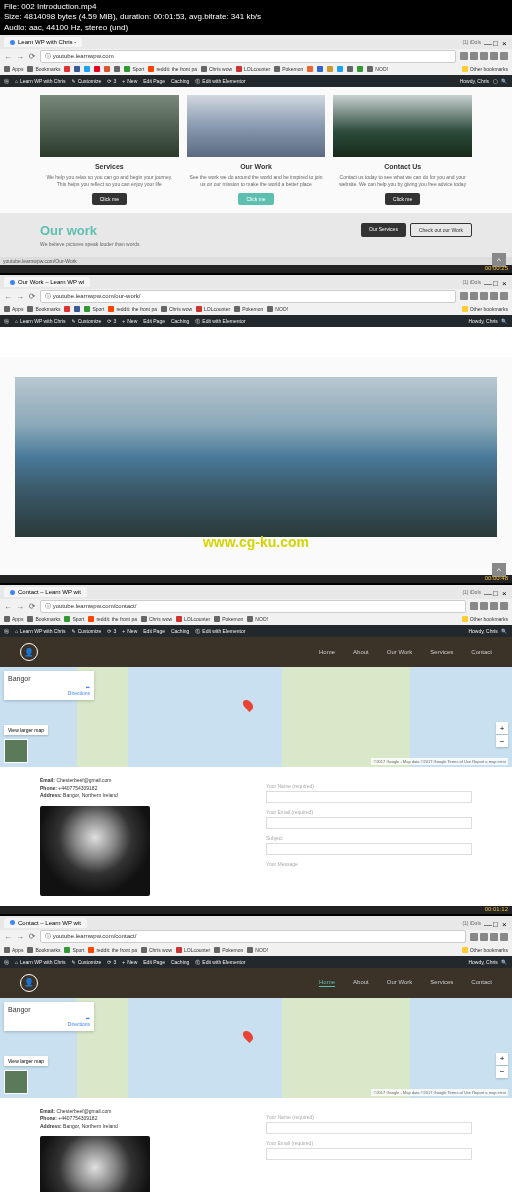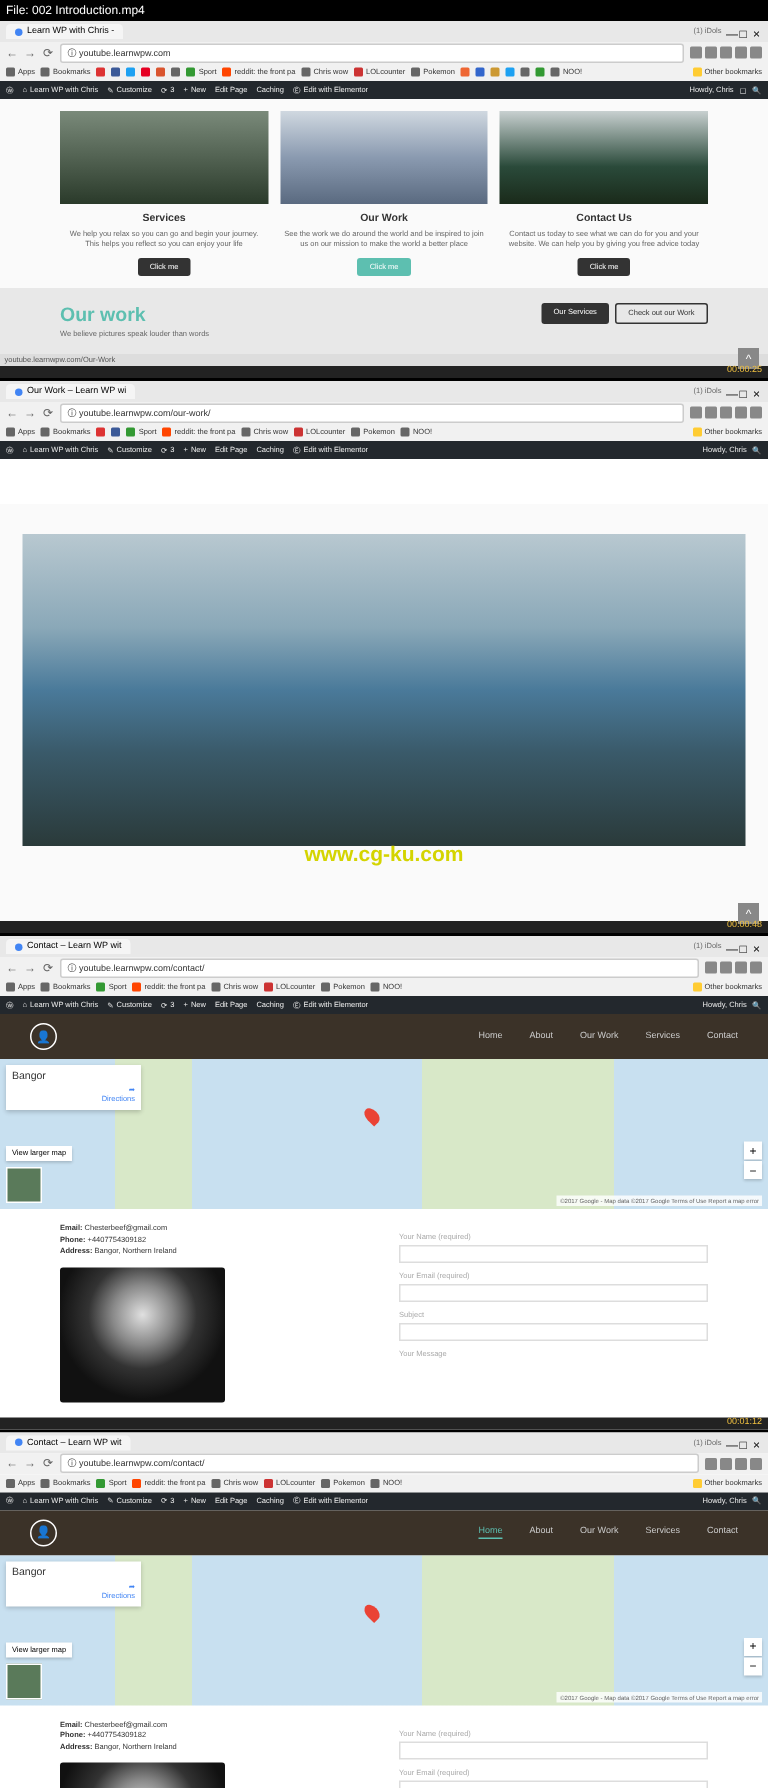--- a/index.html
+++ b/index.html
@@ -35,21 +35,21 @@
 .btn-dark{background:#333}
 .btn-teal{background:#5dbfb0}
 .work-section{background:#e8e8e8;padding:10px 40px;display:flex;align-items:flex-start;justify-content:space-between}
 .work-title{color:#5dbfb0;font-size:13px;font-weight:bold}
 .work-sub{font-size:5px;color:#666;margin-top:3px}
 .work-btns{display:flex;gap:4px}
 .btn-outline{background:transparent;border:1px solid #333;color:#333}
 .scroll-top{position:absolute;right:6px;bottom:6px;width:14px;height:14px;background:#888;color:#fff;display:flex;align-items:center;justify-content:center;font-size:8px}
 .timestamp{position:absolute;right:4px;bottom:2px;color:#f0c040;font-size:6px}
 .footer-bar{background:#222;height:8px}
-.hero-img{height:208px;background:linear-gradient(180deg,#b8c8d0 0%,#8aa8b8 30%,#4a7a9a 50%,#3a5a6a 70%,#2a3a3a 100%);position:relative;margin:20px 15px 22px}
+.hero-img{height:160px;background:linear-gradient(180deg,#b8c8d0 0%,#8aa8b8 30%,#4a7a9a 50%,#3a5a6a 70%,#2a3a3a 100%);position:relative;margin:20px 15px 10px}
 .watermark{position:absolute;left:50%;bottom:-13px;transform:translateX(-50%);color:#d4d400;font-size:14px;font-weight:bold}
 .dark-header{background:#3b3228;height:30px;display:flex;align-items:center;padding:0 20px}
 .logo-circle{width:18px;height:18px;border:1px solid #fff;border-radius:50%;display:flex;align-items:center;justify-content:center;color:#fff}
 .nav-menu{margin-left:auto;display:flex;gap:18px;font-size:6px}
 .nav-link{color:#ccc}
 .nav-link.active{color:#5dbfb0;border-bottom:1px solid #5dbfb0;padding-bottom:1px}
 .map-area{height:100px;background:linear-gradient(90deg,#c8e0f0 15%,#d8e8c8 15%,#d8e8c8 25%,#c8e0f0 25%,#c8e0f0 55%,#d8e8c8 55%,#d8e8c8 80%,#c8e0f0 80%);position:relative}
 .map-search{position:absolute;top:4px;left:4px;background:#fff;padding:4px;box-shadow:0 1px 3px rgba(0,0,0,0.2);width:90px}
 .map-search-title{font-size:7px;color:#333;margin-bottom:2px}
 .map-dir{color:#4285f4;font-size:5px;text-align:right}
@@ -67,20 +67,22 @@
 .contact-right{flex:1}
 .form-label{font-size:5px;color:#aaa;margin-bottom:2px;margin-top:6px}
 .form-input{width:100%;height:12px;border:1px solid #ddd;background:#fff}
 .whitespace{height:30px;background:#fff}
 </style>
 </head>
 <body>
 
 <div class="meta">
 <div>File: 002 Introduction.mp4</div>
+<div>Size: 4814098 bytes (4.59 MiB), duration: 00:01:53, avg.bitrate: 341 kb/s</div>
+<div>Audio: aac, 44100 Hz, stereo (und)</div>
 </div>
 
 <div class="panel">
 <div class="chrome-top">
 <div class="tab">
         <span class="tab-ico"></span>
         <span>Learn WP with Chris -</span>
       </div>
 <div class="wctl">
 <span style="font-size:5px;color:#666">(1) iDols</span>

